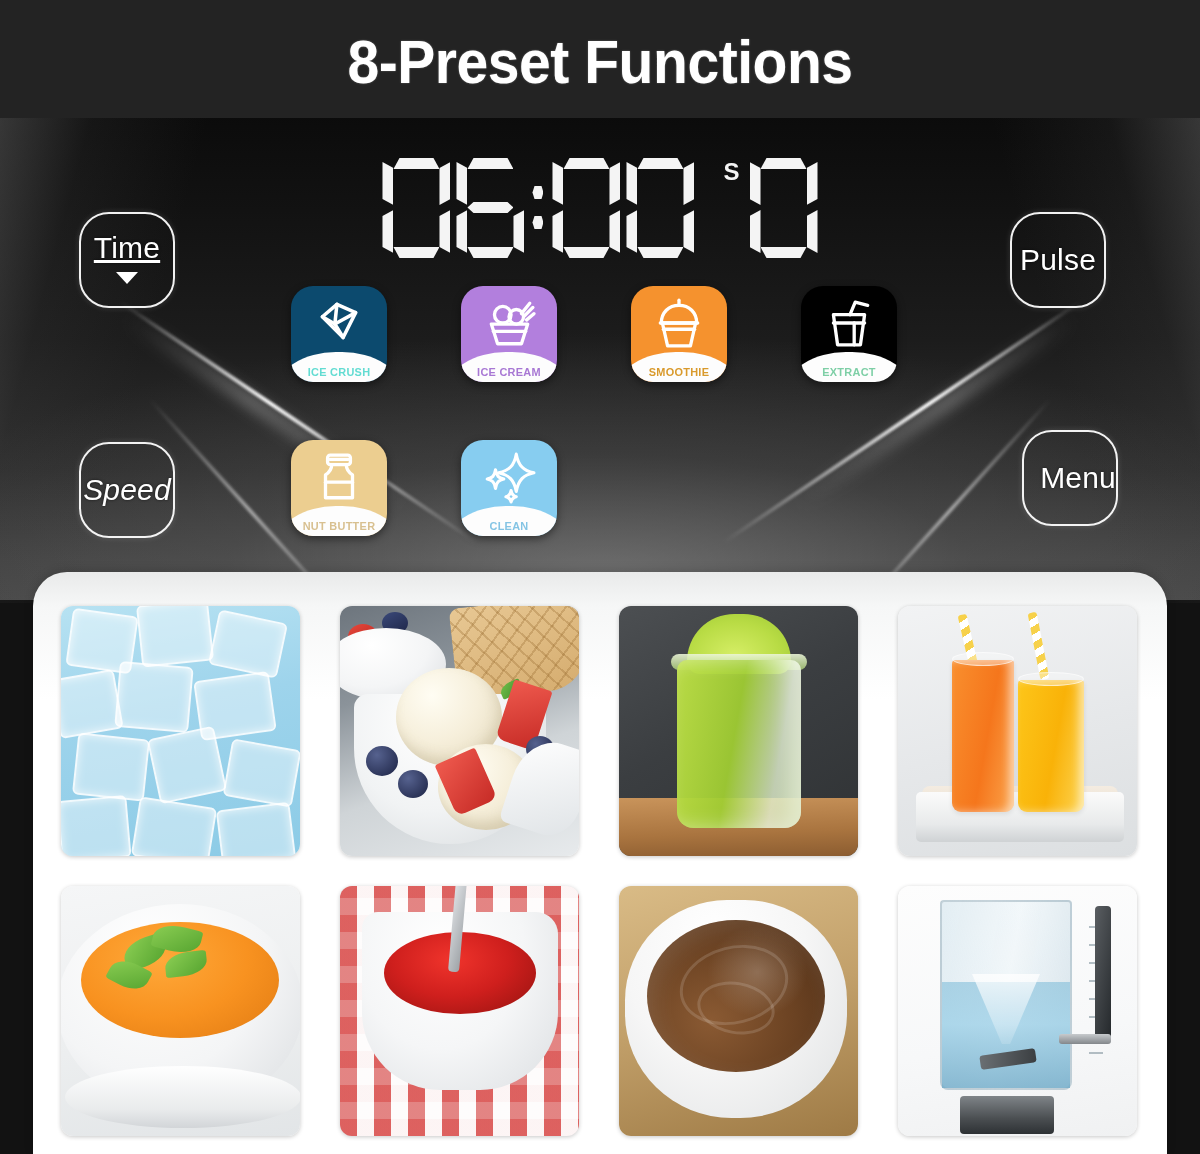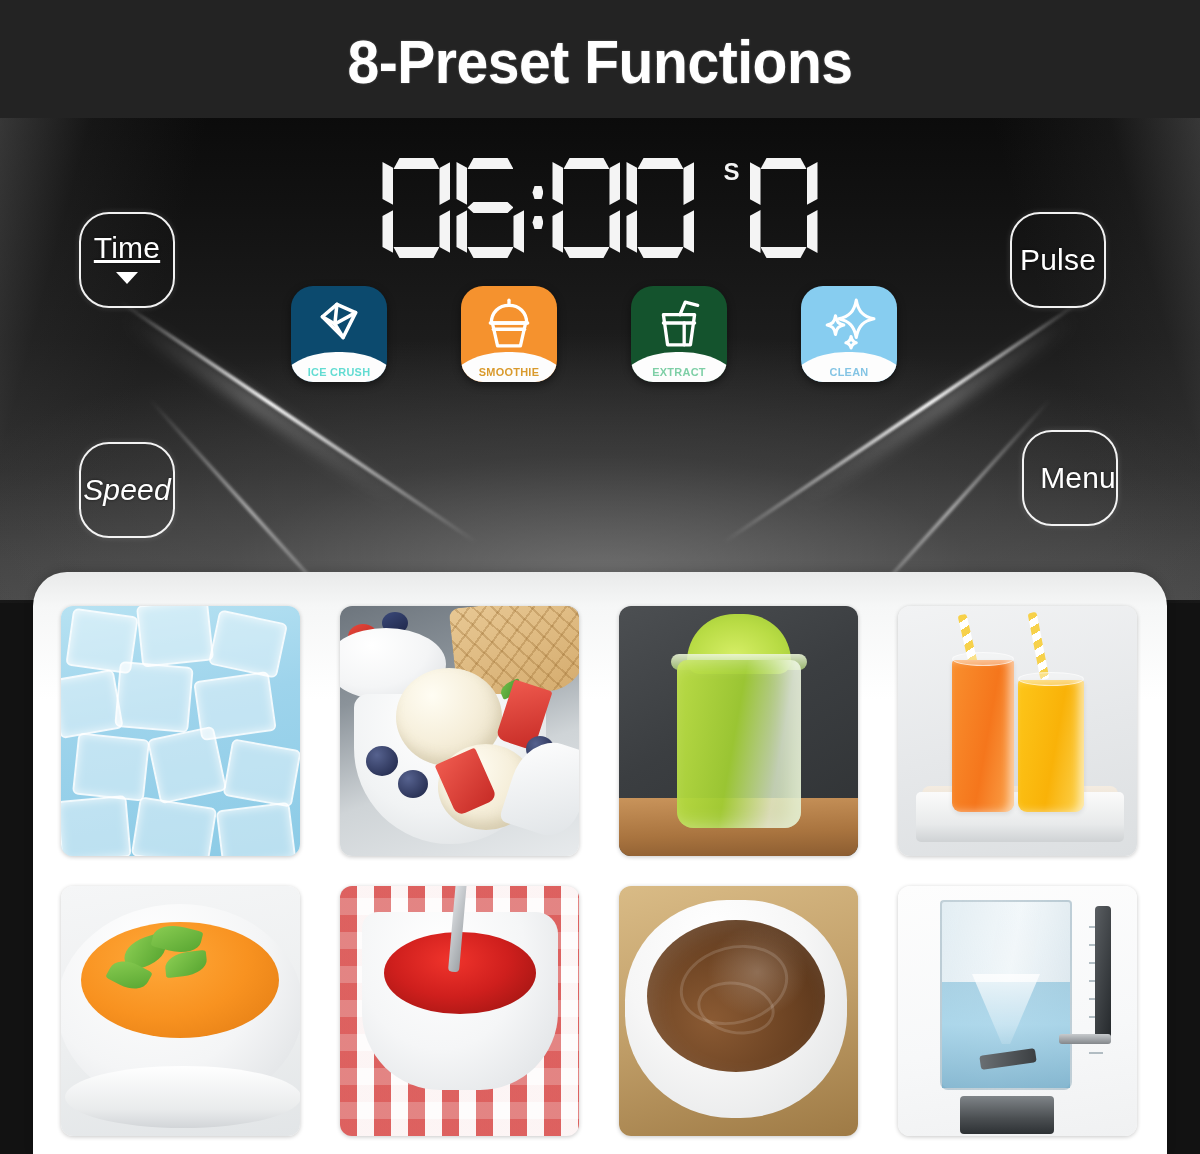--- a/index.html
+++ b/index.html
@@ -536,50 +536,77 @@
         <svg viewBox="0 0 52 52" fill="none" stroke="#ffffff" stroke-width="3.4" stroke-linejoin="round" stroke-linecap="round">
           <path d="M10 20 L24 8 L42 16 L30 40 Z"></path>
           <path d="M10 20 L22 27 L30 40"></path>
           <path d="M22 27 L24 8"></path>
           <path d="M22 27 L42 16"></path>
         </svg>
       </div>
       <div class="tlabel" style="color: rgb(99, 220, 210);">ICE CRUSH</div>
     </div>
 
+    <div class="tile" id="tile-1" style="background: rgb(178, 127, 221);">
+      <div class="arc"></div>
+      <div class="glyph">
+        <svg viewBox="0 0 52 52" fill="none" stroke="#ffffff" stroke-width="3.2" stroke-linejoin="round" stroke-linecap="round">
+          <circle cx="20" cy="18" r="8"></circle>
+          <circle cx="33" cy="20" r="7"></circle>
+          <path d="M38 17 L46 7"></path>
+            <path d="M41 19 L49 11"></path>
+            <path d="M43 23 L50 17"></path>
+          <path d="M9 27 H44 L38 46 H15 Z"></path>
+          <path d="M11 34 H42"></path>
+        </svg>
+      </div>
+      <div class="tlabel" style="color: rgb(168, 120, 212);">ICE CREAM</div>
+    </div>
 
     <div class="tile" id="tile-2" style="background: rgb(245, 146, 46);">
       <div class="arc"></div>
       <div class="glyph">
         <svg viewBox="0 0 52 52" fill="none" stroke="#ffffff" stroke-width="3.2" stroke-linejoin="round" stroke-linecap="round">
           <path d="M26 4 V9"></path>
           <path d="M9 26 C9 16 16 9 26 9 C36 9 43 16 43 26 Z"></path>
           <path d="M8 26 H44"></path>
           <path d="M11 32 H41"></path>
           <path d="M10 26 L15 48 H37 L42 26"></path>
         </svg>
       </div>
       <div class="tlabel" style="color: rgb(217, 154, 44);">SMOOTHIE</div>
     </div>
 
-    <div class="tile" id="tile-3" style="background: #14532d;">
+    <div class="tile" id="tile-3" style="background: #000000;">
       <div class="arc"></div>
       <div class="glyph">
         <svg viewBox="0 0 52 52" fill="none" stroke="#ffffff" stroke-width="3.2" stroke-linejoin="round" stroke-linecap="round">
           <path d="M11 18 H41 L37 47 H15 Z"></path>
           <path d="M11 26 H41"></path>
           <path d="M27 18 L32 6 L44 9"></path>
           <path d="M31 26 V47"></path>
         </svg>
       </div>
       <div class="tlabel" style="color: rgb(126, 207, 166);">EXTRACT</div>
     </div>
 
 
 
+    <div class="tile" id="tile-6" style="background: rgb(236, 206, 144);">
+      <div class="arc"></div>
+      <div class="glyph">
+        <svg viewBox="0 0 52 52" fill="none" stroke="#ffffff" stroke-width="3.2" stroke-linejoin="round" stroke-linecap="round">
+          <rect x="15" y="5" width="22" height="9" rx="2.5"></rect>
+          <path d="M17 9 H35"></path>
+          <path d="M19 14 Q19 20 13 24 L13 46 H39 L39 24 Q33 20 33 14"></path>
+          <path d="M13 31 H39"></path>
+        </svg>
+      </div>
+      <div class="tlabel" style="color: rgb(216, 192, 144);">NUT BUTTER</div>
+    </div>
 
     <div class="tile" id="tile-7" style="background: rgb(135, 205, 240);">
       <div class="arc"></div>
       <div class="glyph">
         <svg viewBox="0 0 52 52" fill="none" stroke="#ffffff" stroke-width="3" stroke-linejoin="round" stroke-linecap="round">
           <path d="M33 4 C35 15 40 20 50 22 C40 24 35 29 33 40 C31 29 26 24 16 22 C26 20 31 15 33 4 Z"></path>
           <path d="M13 19 C14 25 16 27 21 28 C16 29 14 31 13 37 C12 31 10 29 5 28 C10 27 12 25 13 19 Z"></path>
           <path d="M28 39 C28.7 43 30 44.3 33 45 C30 45.7 28.7 47 28 50 C27.3 47 26 45.7 23 45 C26 44.3 27.3 43 28 39 Z"></path>
         </svg>
       </div>

